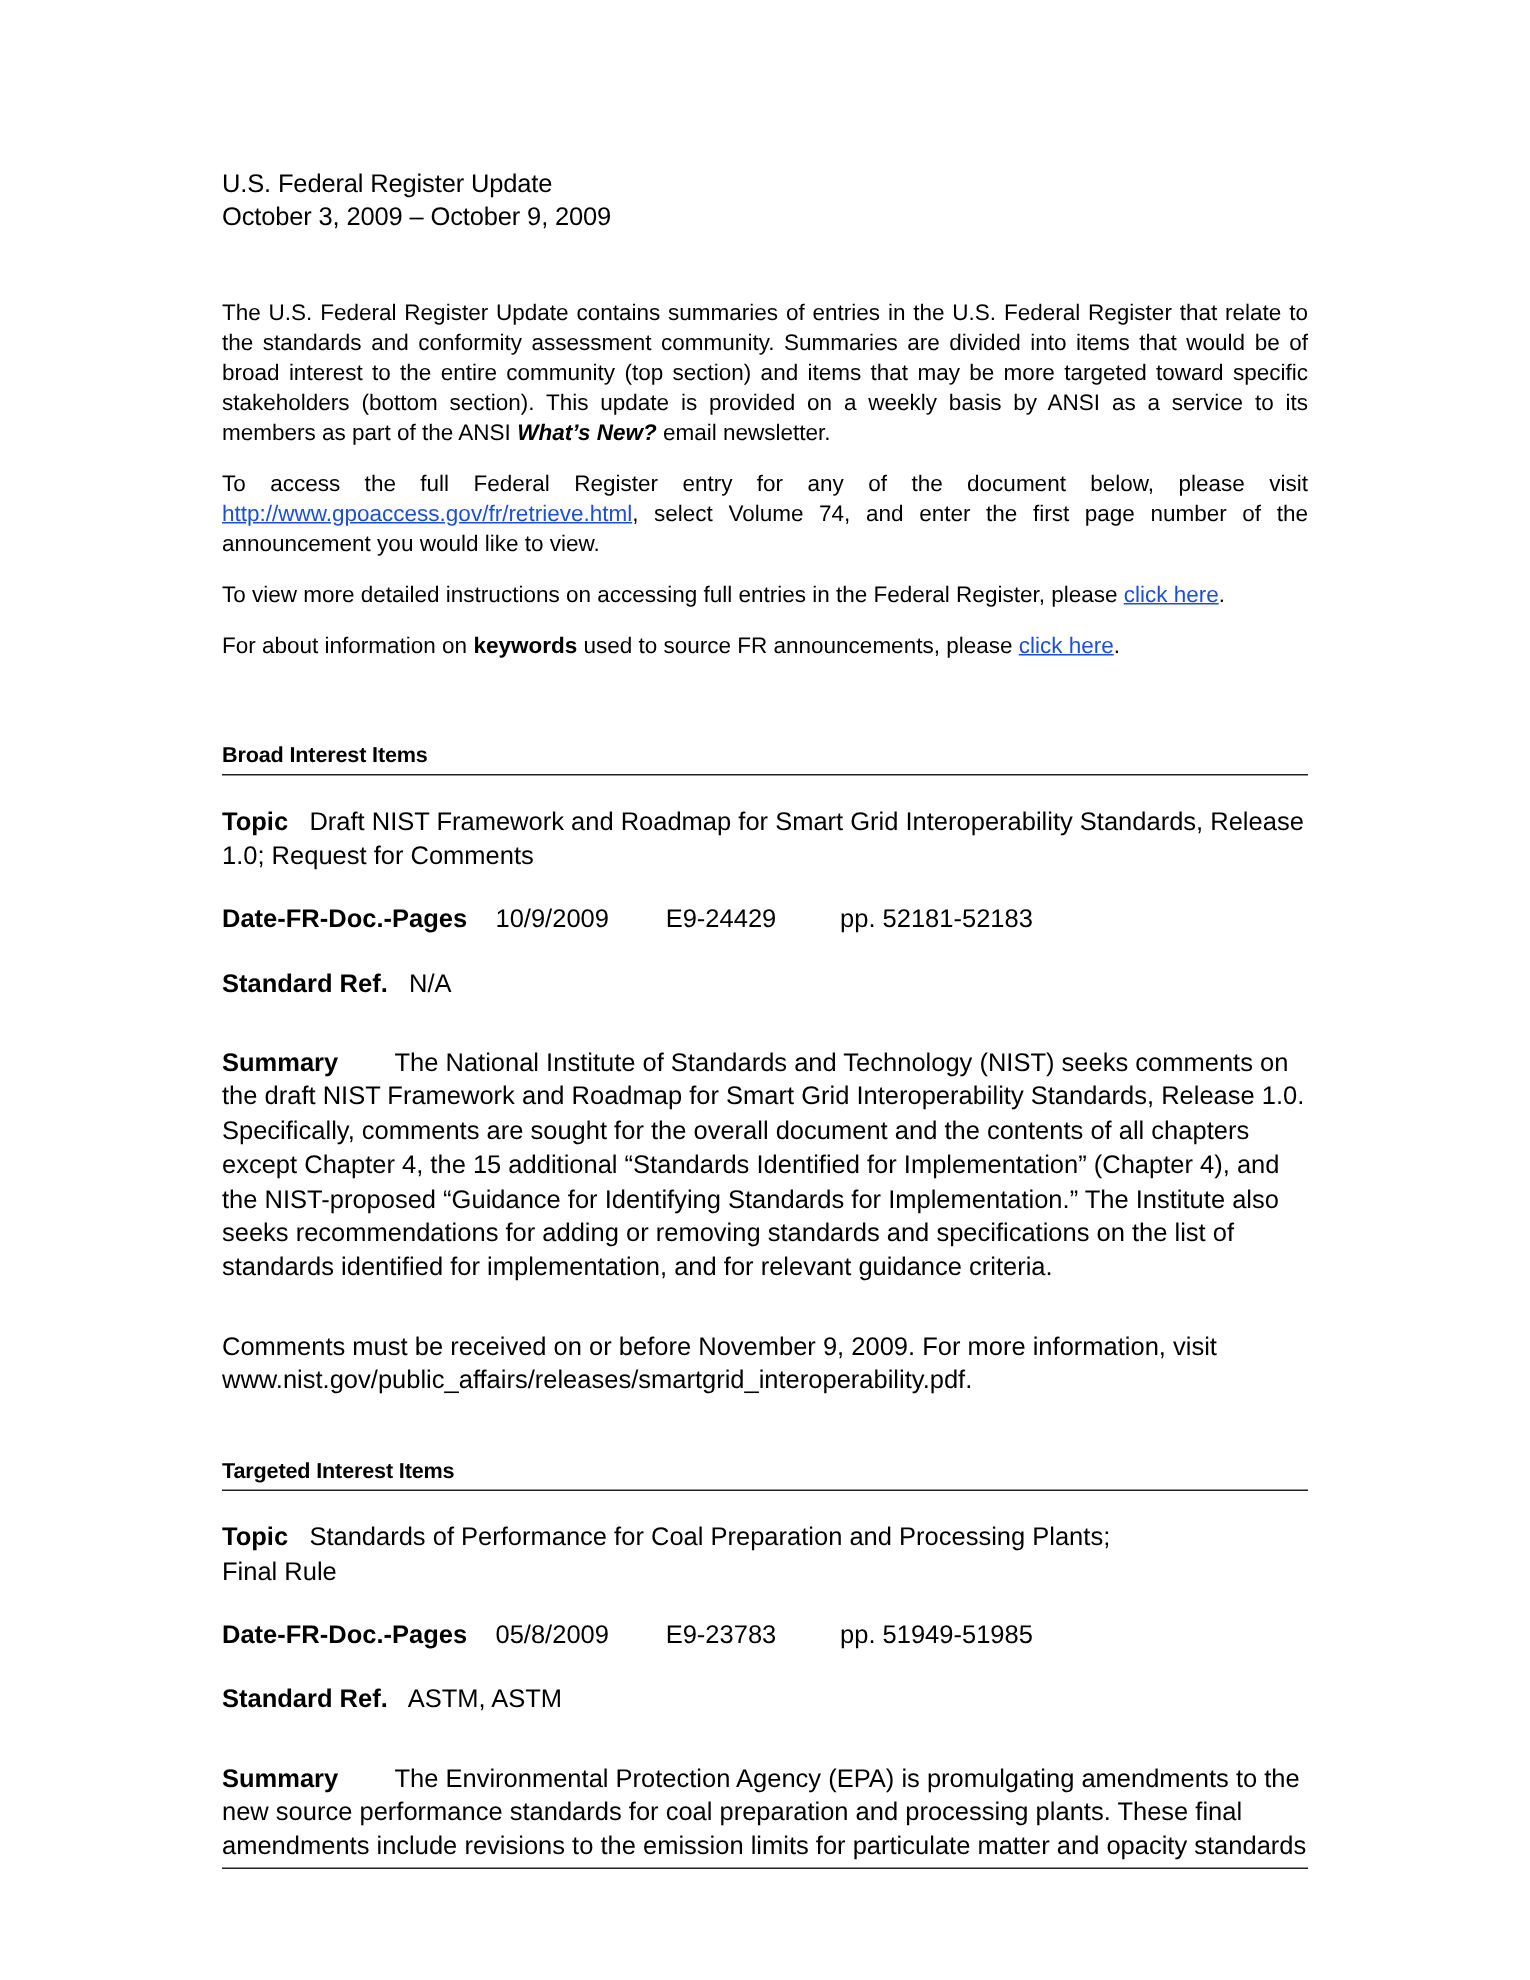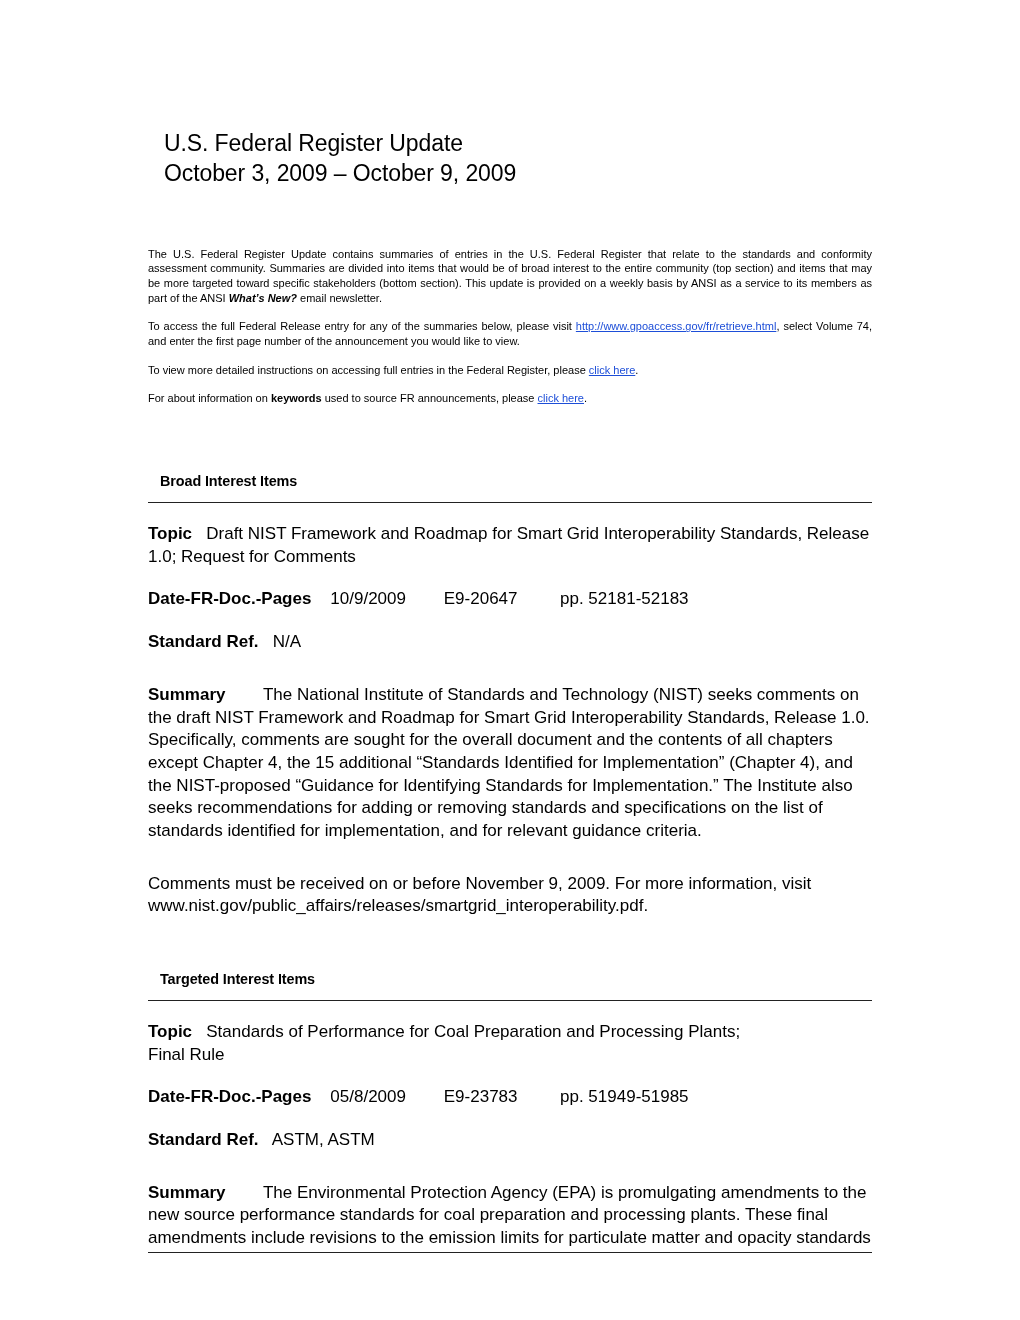--- a/index.html
+++ b/index.html
@@ -16,34 +16,34 @@
     overflow: hidden;
   }
   .page {
     position: absolute;
     left: 148px;
     top: 0;
     width: 724px;
   }
   
   .doc-title {
-    margin: 16px;
+    margin: 0;
     padding-top: 112px;
-    font-size: 23px;
+    font-size: 17px;
     font-weight: normal;
     line-height: 1.32;
     letter-spacing: -0.1px;
   }
   .doc-title .line {
     display: block;
     white-space: pre;
   }
   
   .para {
-    font-size: 11px;
+    font-size: 15px;
     line-height: 1.335;
     margin: 0;
   }
   .para.justify {
     text-align: justify;
     text-justify: inter-word;
   }
   .intro-gap   { height: 42px; }
   .p-gap       { height: 14px; }
   .sec-gap     { height: 40px; }
@@ -56,21 +56,21 @@
     cursor: pointer;
   }
   .b  { font-weight: bold; margin-top: 17px; }
   .bi { font-weight: bold; font-style: italic; }
 
   
   .sec-head {
     font-size: 14.4px;
     font-weight: bold;
     line-height: 1.25;
-    margin: 12px;
+    margin: 0;
     letter-spacing: -0.1px;
   }
   .sec-rule {
     border: 0;
     border-top: 1.6px solid #222222;
     margin: 3px 0 0 0;
     width: 100%;
   }
   .bottom-rule {
     border: 0;
@@ -96,21 +96,21 @@
     <span class="line">U.S. Federal Register Update</span>
     <span class="line">October 3, 2009 – October 9, 2009</span>
   </h1>
 
   <div class="intro-gap"></div>
 
   <p class="para justify"><span>The U.S. Federal Register Update contains summaries of entries in the U.S. Federal Register that relate to the standards and conformity assessment community.  Summaries are divided into items that would be of broad interest to the entire community (top section) and items that may be more targeted toward specific stakeholders (bottom section).  This update is provided on a weekly basis by ANSI as a service to its members as part of the ANSI </span><span class="bi">What’s New?</span><span> email newsletter.</span></p>
 
   <div class="p-gap"></div>
 
-  <p class="para justify"><span>To access the full Federal Release entry for any of the summaries below, please visit </span><span class="link">http://www.gpoaccess.gov/fr/retrieve.html</span><span>, select Volume 74, and enter the first page number of the announcement you would like to view.</span></p>
+  <p class="para justify"><span>To access the full Federal Register entry for any of the document below, please visit </span><span class="link">http://www.gpoaccess.gov/fr/retrieve.html</span><span>, select Volume 74, and enter the first page number of the announcement you would like to view.</span></p>
 
   <div class="p-gap"></div>
 
   <p class="para"><span>To view more detailed instructions on accessing full entries in the Federal Register, please </span><span class="link">click here</span><span>.</span></p>
 
   <div class="p-gap"></div>
 
   <p class="para"><span>For about information on </span><span class="b">keywords</span><span> used to source FR announcements, please </span><span class="link">click here</span><span>.</span></p>
 
   <div class="p-gap"></div>
@@ -120,21 +120,21 @@
 
   <div class="sec-head">Broad Interest Items</div>
   <hr class="sec-rule">
 
   <div class="field-gap"></div>
 
   <p class="field"><span class="b sp-lbl">Topic</span><span class="sp-wide">&nbsp;&nbsp; </span><span>Draft NIST Framework and Roadmap for Smart Grid Interoperability Standards, Release 1.0; Request for Comments</span></p>
 
   <div class="field-gap"></div>
 
-  <p class="field"><span class="b sp-lbl">Date-FR-Doc.-Pages</span><span class="sp-wide">&nbsp;&nbsp;&nbsp; </span><span>10/9/2009</span><span class="sp-wide">&nbsp;&nbsp;&nbsp;&nbsp;&nbsp;&nbsp;&nbsp; </span><span>E9-20647</span><span class="sp-wide">&nbsp;&nbsp;&nbsp;&nbsp;&nbsp;&nbsp;&nbsp;&nbsp; </span><span>pp. 52181-52183</span></p>
+  <p class="field"><span class="b sp-lbl">Date-FR-Doc.-Pages</span><span class="sp-wide">&nbsp;&nbsp;&nbsp; </span><span>10/9/2009</span><span class="sp-wide">&nbsp;&nbsp;&nbsp;&nbsp;&nbsp;&nbsp;&nbsp; </span><span>E9-24429</span><span class="sp-wide">&nbsp;&nbsp;&nbsp;&nbsp;&nbsp;&nbsp;&nbsp;&nbsp; </span><span>pp. 52181-52183</span></p>
 
   <div class="field-gap"></div>
 
   <p class="field"><span class="b sp-lbl">Standard Ref.</span><span class="sp-wide">&nbsp;&nbsp; </span><span>N/A</span></p>
 
   <div class="blk-gap"></div>
 
   <p class="field"><span class="b sp-lbl">Summary</span><span class="sp-wide">&nbsp;&nbsp;&nbsp;&nbsp;&nbsp;&nbsp;&nbsp; </span><span>The National Institute of Standards and Technology (NIST) seeks comments on the draft NIST Framework and Roadmap for Smart Grid Interoperability Standards, Release 1.0. Specifically, comments are sought for the overall document and the contents of all chapters except Chapter 4, the 15 additional “Standards Identified for Implementation” (Chapter 4), and the NIST-proposed “Guidance for Identifying Standards for Implementation.” The Institute also seeks recommendations for adding or removing standards and specifications on the list of standards identified for implementation, and for relevant guidance criteria.</span></p>
 
   <div class="blk-gap"></div>

